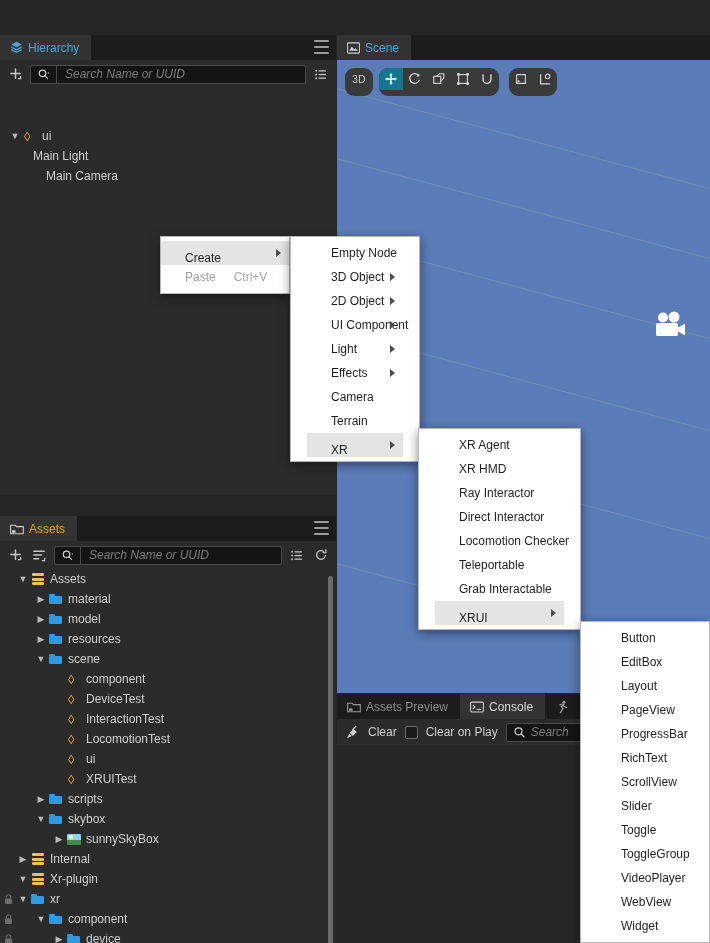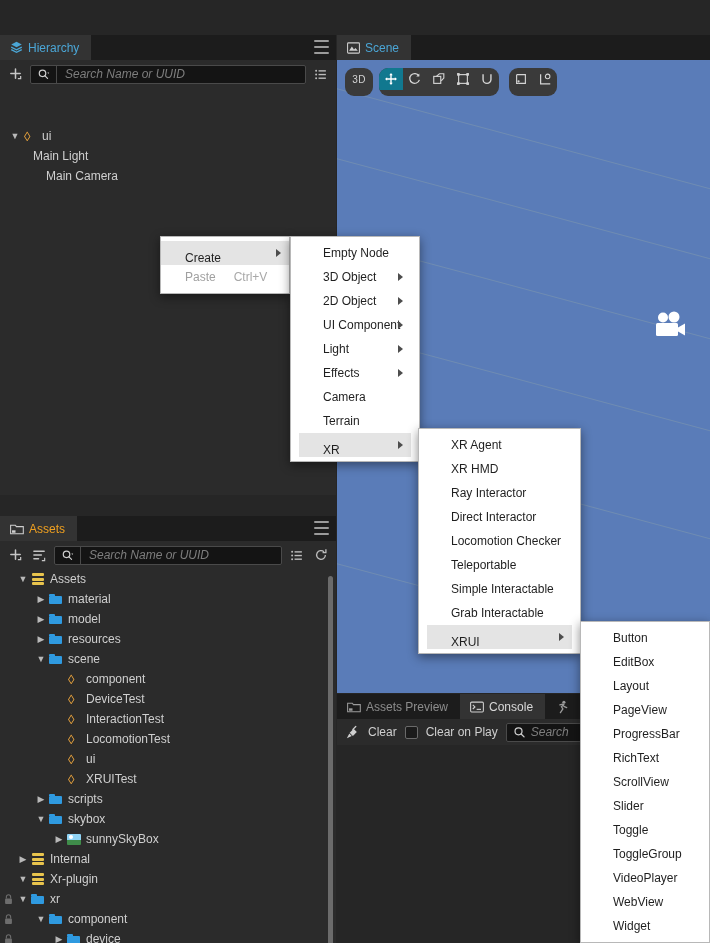--- a/index.html
+++ b/index.html
@@ -117,21 +117,21 @@
   }
   .tbtn.on { background: #11788f; color: #ffffff; }
   .tbtn.label3d { font-size: 10px; letter-spacing: .3px; width: 28px; }
 
   .cam-gizmo { position: absolute; z-index: 4; }
 
   
   .menu {
     position: absolute; background: #ffffff; color: #1a1a1a;
     border: 1px solid #b8b8b8; box-shadow: 0 3px 10px rgba(0,0,0,.45);
-    padding: 4px 8px; font-size: 12px; z-index: 50;
+    padding: 4px 16px; font-size: 12px; z-index: 50;
   }
   .mi {
     height: 24px; display: flex; align-items: center; padding: 0 10px 0 24px;
     position: relative; white-space: nowrap; color: #1f1f1f;
   }
   .mi.hl { background: #e4e4e4; align-items: flex-end; }
   .mi.disabled { color: #a0a0a0; }
   .mi .shortcut { margin-left: 18px; color: #7b7b7b; }
   .mi .arrow {
     position: absolute; right: 8px; top: 50%; transform: translateY(-50%);
@@ -699,23 +699,20 @@
       <div class="mi">
         <span>Direct Interactor</span>
       </div>
       <div class="mi">
         <span>Locomotion Checker</span>
       </div>
       <div class="mi">
         <span>Teleportable</span>
       </div>
       <div class="mi">
-        <span>Simple Interactable</span>
-      </div>
-      <div class="mi">
         <span>Grab Interactable</span>
       </div>
       <div class="mi hl">
         <span>XRUI</span>
         <span class="arrow"></span>
       </div>
     </div>
 
   <div class="menu" style="left:580px;top:621px;width:130px;" id="xrui-menu">
       <div class="mi">

